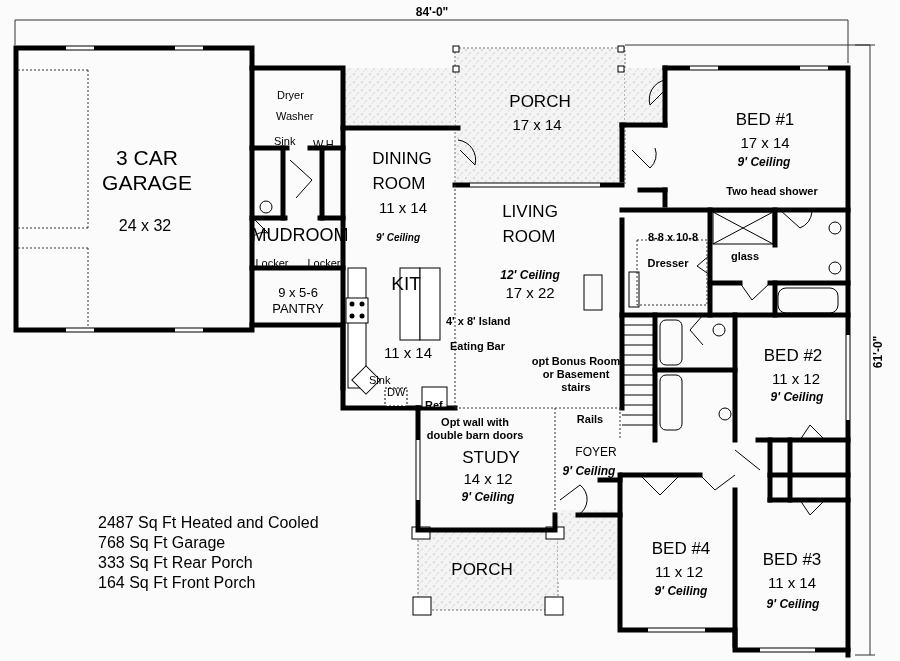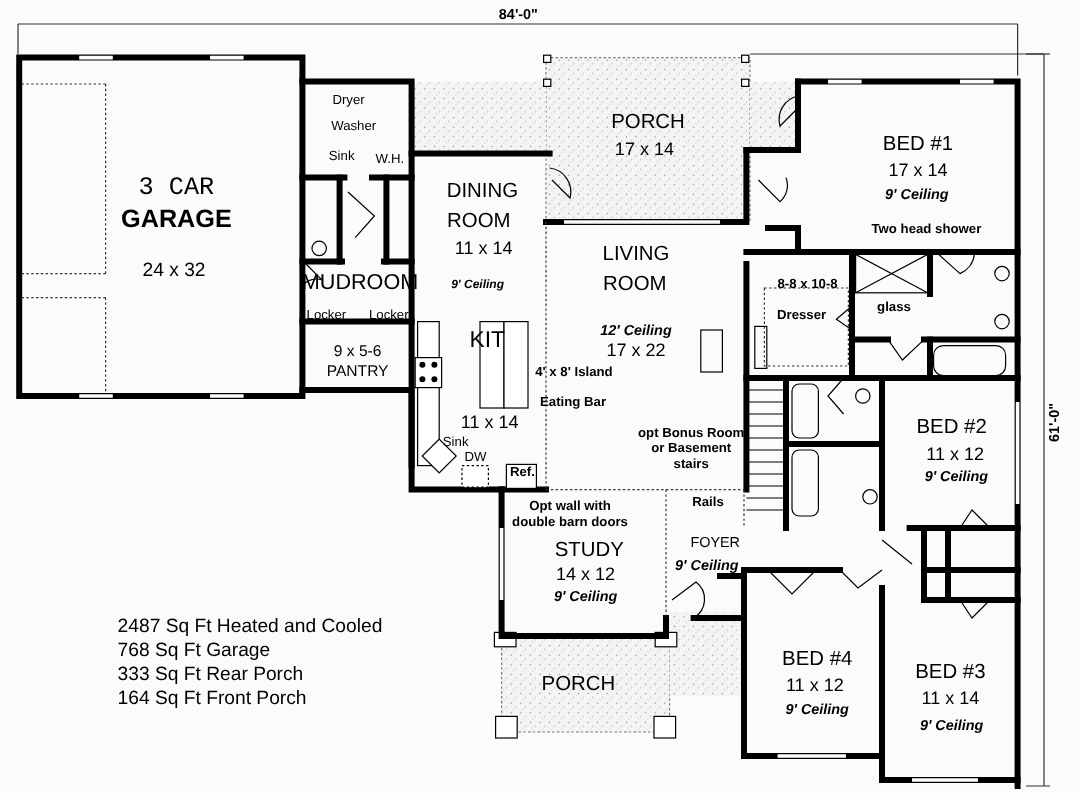--- a/index.html
+++ b/index.html
@@ -5,21 +5,21 @@
   html, body { margin: 0; padding: 0; background: #fbfbfb; }
   #plan { position: relative; width: 900px; height: 661px; overflow: hidden; background: #fbfbfb; font-family: "Liberation Sans", sans-serif; color: #000; }
   svg.walls { position: absolute; left: 0; top: 0; }
   .lbl { position: absolute; white-space: nowrap; line-height: 1; text-align: center; transform: translateX(-50%); }
   .big { font-size: 21px; }
   .mid { font-size: 17px; }
   .dim { font-size: 16px; }
   .ceil { font-size: 12px; font-style: italic; font-weight: bold; }
   .small { font-size: 11px; }
   .note { font-size: 11px; font-weight: bold; }
-  .left { transform: none; text-align: center; }
+  .left { transform: none; text-align: center; margin-top: 11px; }
   .stats { position: absolute; left: 98px; top: 513px; font-size: 16px; line-height: 20px; }
   .stats div { white-space: nowrap; }
   .vert { position: absolute; transform: rotate(-90deg); transform-origin: center; font-size: 12px; font-weight: bold; }
 </style>
 </head>
 <body>
 
 <div id="plan">
   <svg class="walls" width="900" height="661" viewBox="0 0 900 661">
     <defs>
@@ -203,22 +203,22 @@
       <path d="M 640 475 L 660 495 L 680 475"></path>
       <path d="M 700 475 L 715 490 L 735 475"></path>
       <path d="M 800 500 L 810 515 L 825 500"></path>
       <path d="M 800 440 L 810 425 L 825 440"></path>
     </g>
   </svg>
 
   <div class="lbl" style="left:432px;top:6px;font-size:12px;font-weight:bold;">84'-0"</div>
   <div class="vert" style="left:862px;top:345px;">61'-0"</div>
 
-  <div class="lbl big" style="left:147px;top:147px;font-family:Liberation Mono, monospace;">3 CAR</div>
-  <div class="lbl big" style="left:147px;top:172px;font-weight:bold;">GARAGE</div>
+  <div class="lbl big" style="left:147px;top:147px;">3 CAR</div>
+  <div class="lbl big" style="left:147px;top:172px;">GARAGE</div>
   <div class="lbl dim" style="left:145px;top:218px;">24 x 32</div>
 
   <div class="lbl small left" style="left:277px;top:79px;">Dryer</div>
   <div class="lbl small left" style="left:276px;top:100px;">Washer</div>
   <div class="lbl small left" style="left:274px;top:125px;">Sink</div>
   <div class="lbl small left" style="left:313px;top:128px;">W.H.</div>
 
   <div class="lbl" style="left:300px;top:226px;font-size:18px;">MUDROOM</div>
   <div class="lbl small" style="left:272px;top:258px;">Locker</div>
   <div class="lbl small" style="left:324px;top:258px;">Locker</div>

